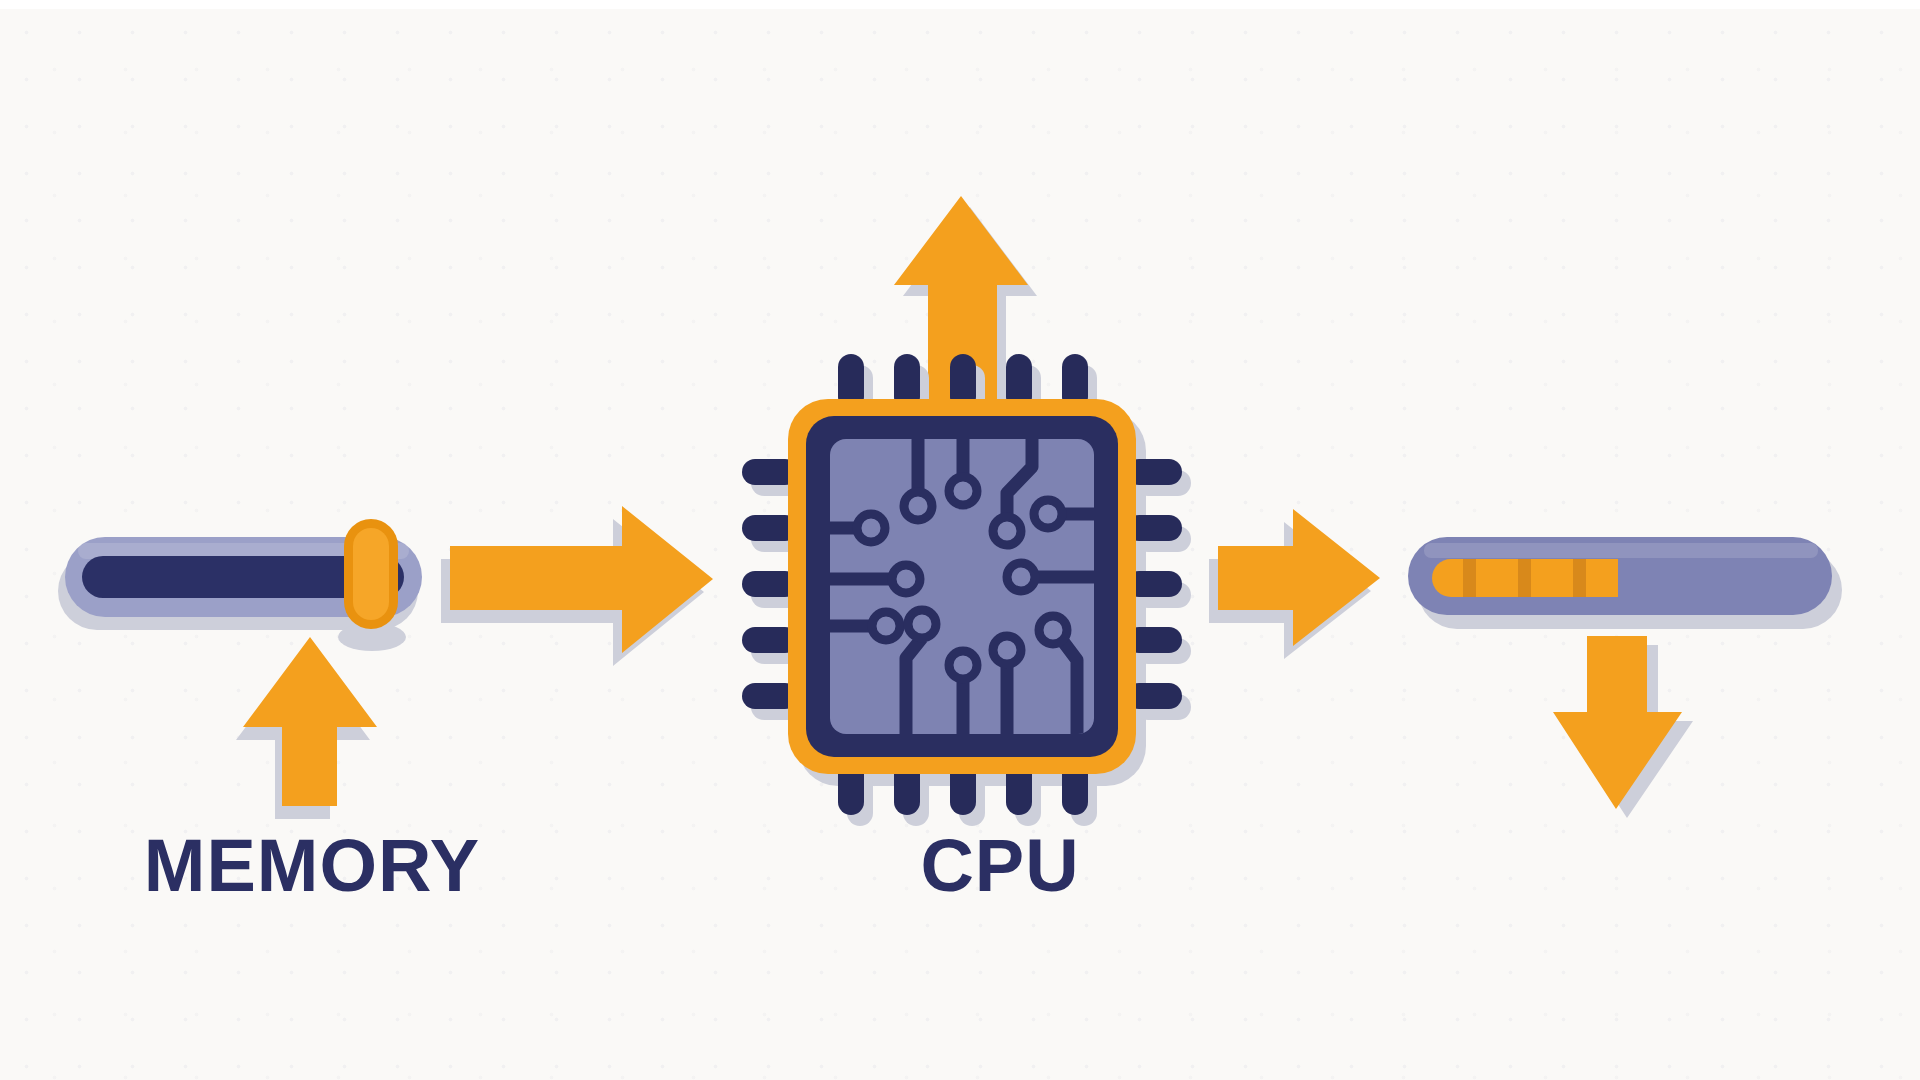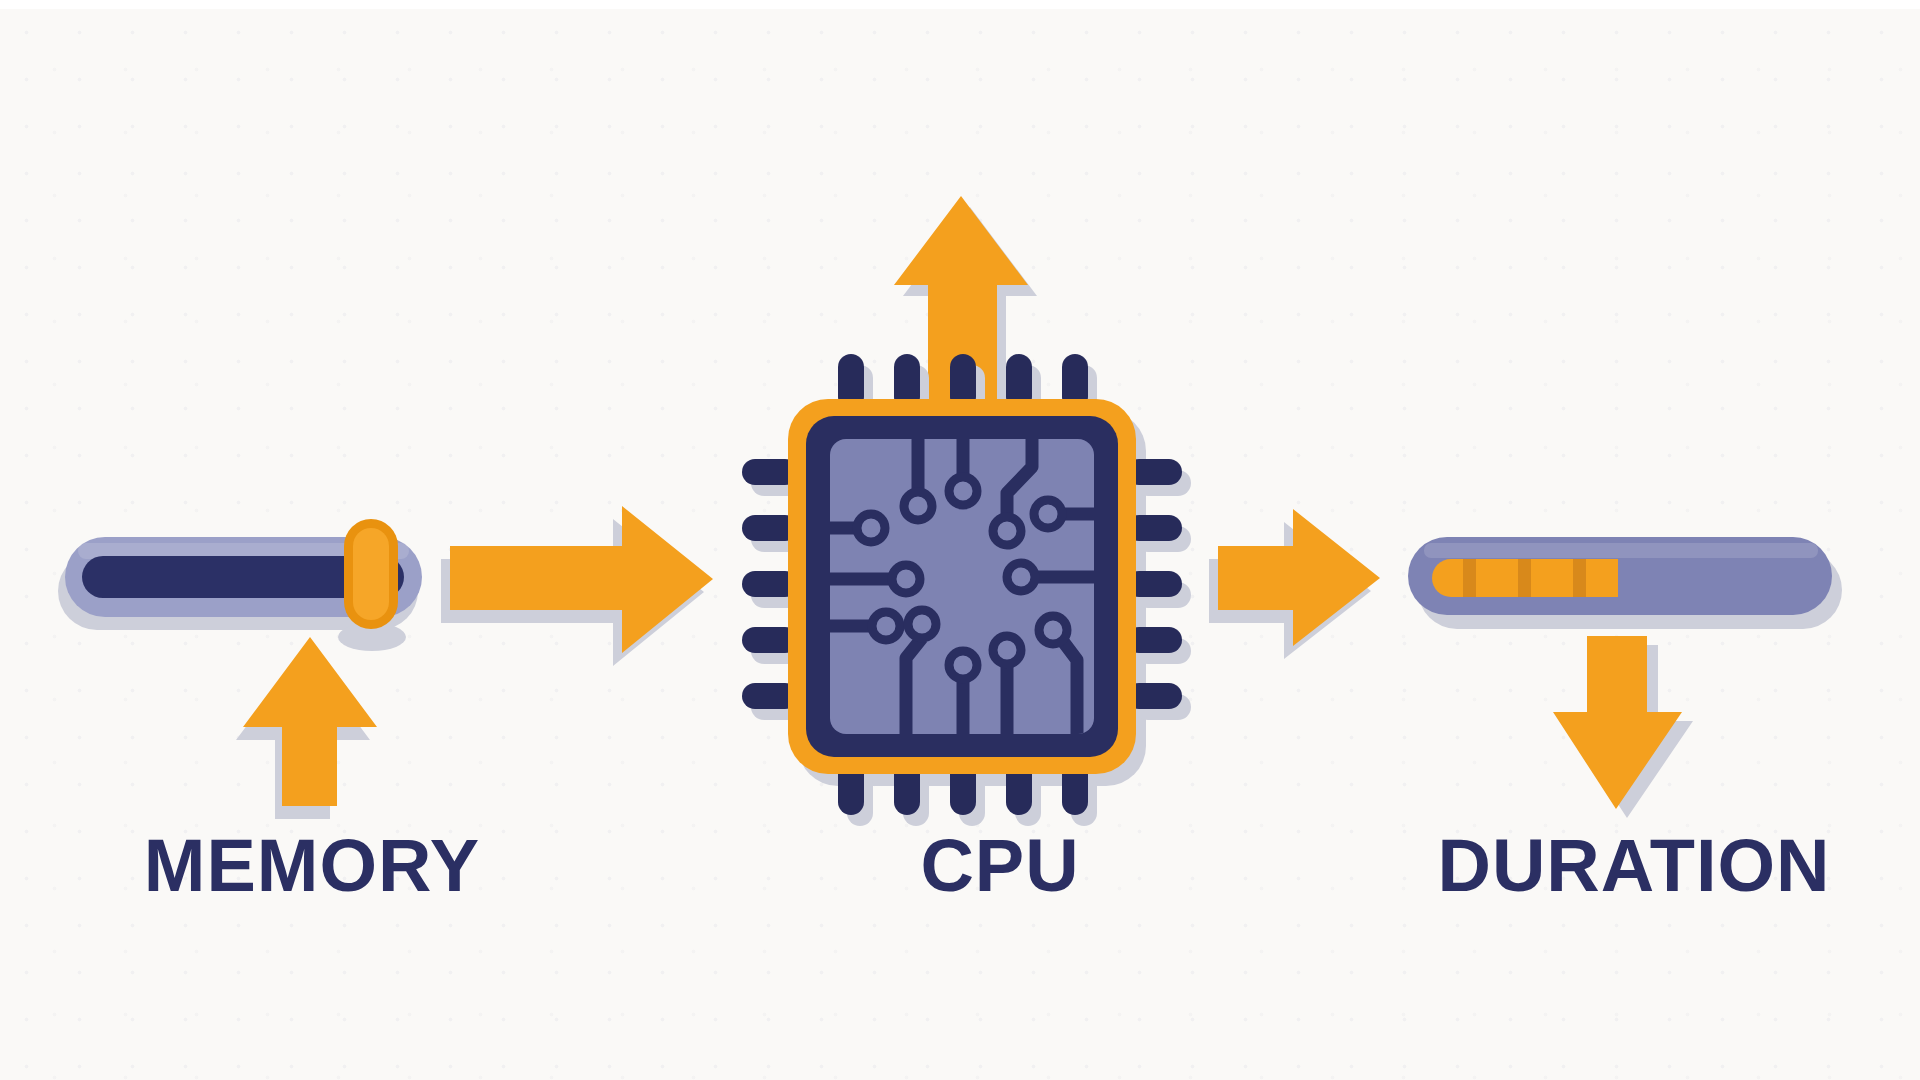--- a/index.html
+++ b/index.html
@@ -163,14 +163,13 @@
     </g>
 
     <g>
       <use href="#arr-dur-down" class="sh" transform="translate(11,9)"></use>
       <use href="#arr-dur-down" class="o"></use>
     </g>
   </svg>
 
   <div class="label" id="label-memory">MEMORY</div>
   <div class="label" id="label-cpu">CPU</div>
-  <div class="label" id="label-duration">DURATION</div>
 </div>
 
 </body></html>

